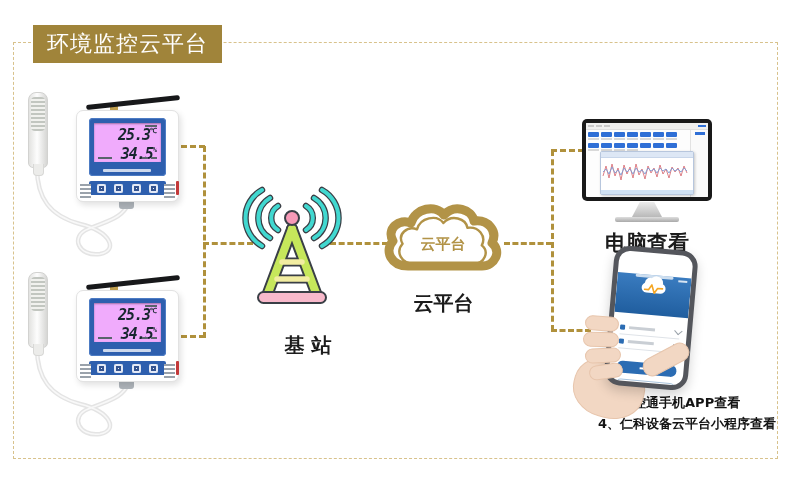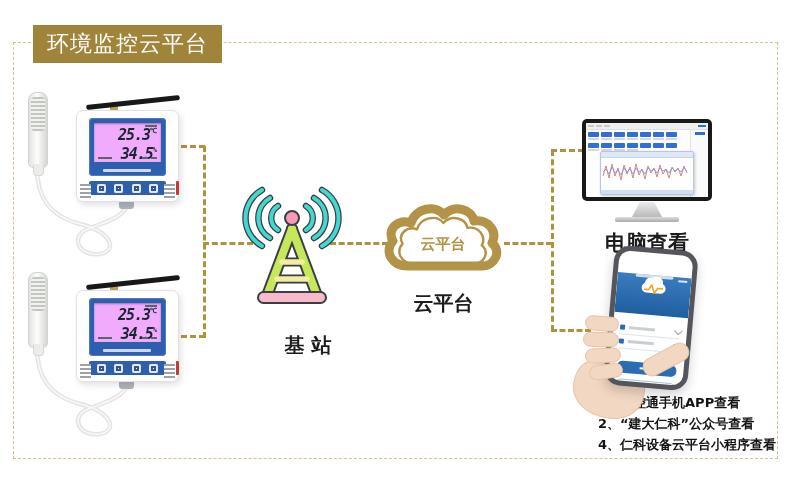--- a/index.html
+++ b/index.html
@@ -344,17 +344,16 @@
         <div class="reg-btn">
             <i></i>
           </div>
       </div>
     </div>
     <div class="thumb"></div>
   </div>
 
   <div class="notes">
     <div>1、云控通手机APP查看</div>
-    <div>2、“建大仁科”公众号查看</div>
     <div>4、仁科设备云平台小程序查看</div>
   </div>
 
 </div>
 
 </body></html>

